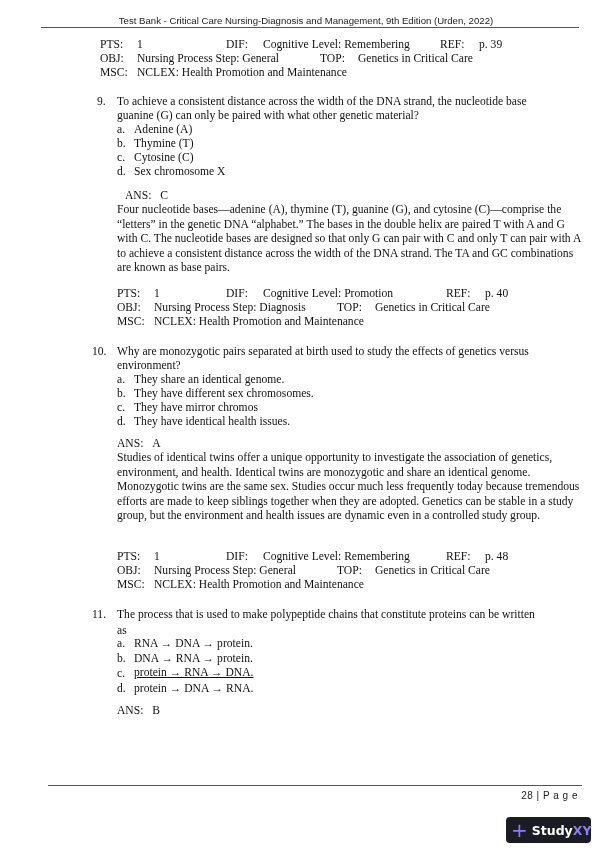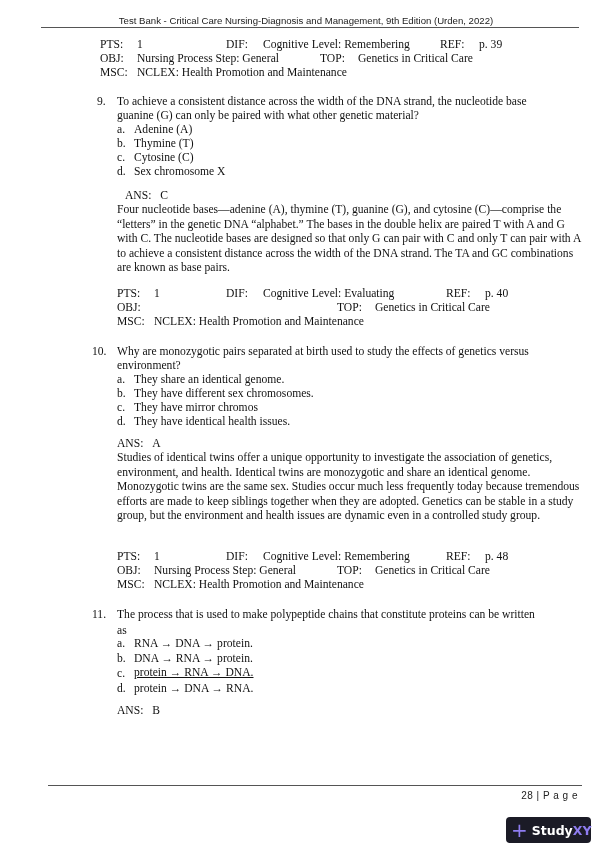--- a/index.html
+++ b/index.html
@@ -85,26 +85,27 @@
   </div>
   <div class="txt" style="top:189px; left:125px;">
     <span>ANS:</span>&nbsp;&nbsp;&nbsp;<span>C</span>
   </div>
   <div class="para" style="top:203px; left:117px;">Four nucleotide bases—adenine (A), thymine (T), guanine (G), and cytosine (C)—comprise the “letters” in the genetic DNA “alphabet.” The bases in the double helix are paired T with A and G with C. The nucleotide bases are designed so that only G can pair with C and only T can pair with A to achieve a consistent distance across the width of the DNA strand. The TA and GC combinations are known as base pairs.</div>
 
   <div class="meta-row" style="top:287px; left:117px;">
     <span style="left:0">PTS:</span>
     <span style="left:37px">1</span>
     <span style="left:109px">DIF:</span>
-    <span style="left:146px">Cognitive Level: Evaluating</span>
+    <span style="left:146px">Cognitive Level: Promotion</span>
     <span style="left:329px">REF:</span>
     <span style="left:368px">p. 40</span>
   </div>
   <div class="meta-row" style="top:301px; left:117px;">
     <span style="left:0">OBJ:</span>
+    <span style="left:37px">Nursing Process Step: Diagnosis</span>
     <span style="left:220px">TOP:</span>
     <span style="left:258px">Genetics in Critical Care</span>
   </div>
   <div class="meta-row" style="top:315px; left:117px;">
     <span style="left:0">MSC:</span>
     <span style="left:37px">NCLEX: Health Promotion and Maintenance</span>
   </div>
 </div>
 
 <div>

